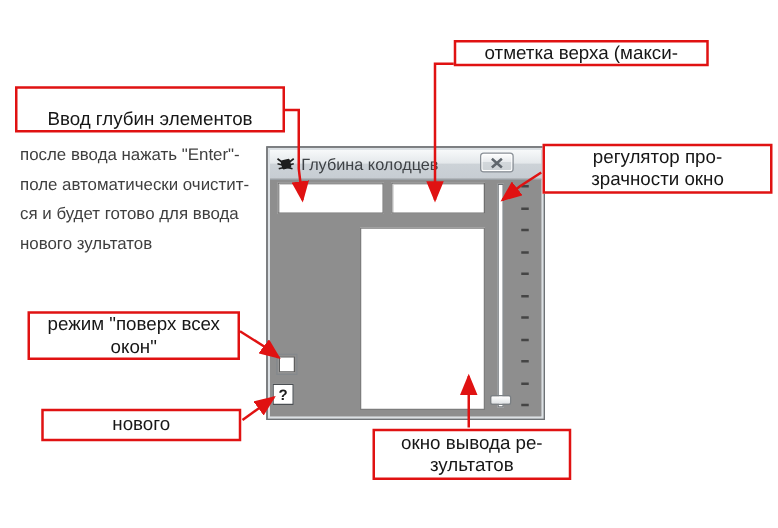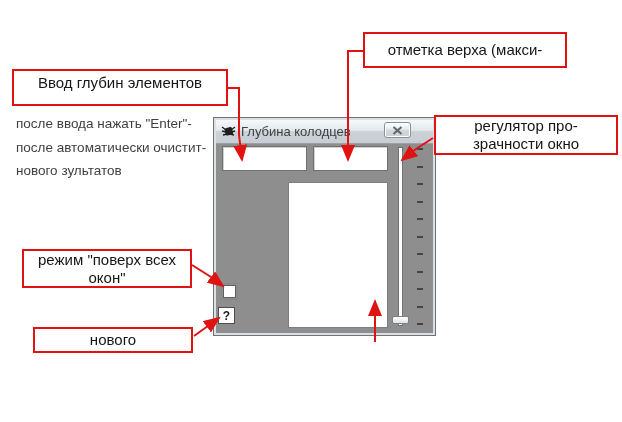--- a/index.html
+++ b/index.html
@@ -3,21 +3,21 @@
 <meta charset="utf-8">
 <style>
   html,body{margin:0;padding:0;background:#ffffff;}
   #canvas{position:relative;width:622px;height:422px;background:#ffffff;overflow:hidden;
           font-family:"Liberation Sans",sans-serif;}
 
   
   .callout{position:absolute;box-sizing:border-box;border:2px solid #e01212;background:#ffffff;
            color:#161616;font-size:15px;line-height:18px;text-align:center;
            display:flex;flex-direction:column;justify-content:center;z-index:10;}
-  .callout.top-align{justify-content:flex-start;padding-top:3px;}
+  .callout.top-align{justify-content:flex-start;padding-top:16px;}
   .note{position:absolute;left:16px;top:112px;width:210px;z-index:10;
         font-size:13.5px;line-height:23.5px;color:#3f3f3f;text-align:left;}
 
   
   .window{position:absolute;left:213px;top:117px;width:221px;height:217px;
           border:1px solid #6e7276;background:#8e8e8e;
           box-shadow:inset 0 0 0 2px #dbe0e4;z-index:1;}
   .win-body{position:absolute;left:2px;top:25px;right:2px;bottom:2px;background:#8e8e8e;}
   .titlebar{position:absolute;left:2px;top:2px;right:2px;height:23px;
             background:linear-gradient(#f7f9fa,#e4e8eb 45%,#ccd2d7 50%,#c7cdd3);
@@ -109,42 +109,47 @@
         <span class="tick"></span>
     </div>
   </div>
 
   <div class="callout top-align" style="left:12px;top:69px;width:216px;height:37px;">
     <span>Ввод глубин элементов</span>
   </div>
 
   <div class="note">
     <div>после ввода нажать "Enter"-</div>
-    <div>после автоматически очистит-</div>
+    <div>поле автоматически очистит-</div>
+    <div>ся и будет готово для ввода</div>
     <div>нового зультатов</div>
   </div>
 
-  <div class="callout" style="left:363px;top:32px;width:204px;height:36px;">
+  <div class="callout" style="left:363px;top:32px;width:204px;height:21px;">
     <span>отметка верха (макси-</span>
   </div>
 
   <div class="callout" style="left:434px;top:115px;width:184px;height:40px;">
     <span>регулятор про-</span>
     <span>зрачности окно</span>
   </div>
 
   <div class="callout" style="left:22px;top:249px;width:170px;height:39px;">
     <span>режим "поверх всех</span>
     <span>окон"</span>
   </div>
 
   <div class="callout" style="left:33px;top:327px;width:160px;height:26px;">
     <span>нового</span>
   </div>
 
+  <div class="callout" style="left:298px;top:343px;width:159px;height:41px;">
+    <span>окно вывода ре-</span>
+    <span>зультатов</span>
+  </div>
 
   <svg id="overlay">
     <defs>
       <marker id="arr" markerWidth="9" markerHeight="7" refX="7.5" refY="3.5" orient="auto">
         <path d="M0,0 L8.5,3.5 L0,7 Z" fill="#e01212"></path>
       </marker>
     </defs>
     <g stroke="#e01212" stroke-width="2" fill="none">
       <polyline points="228,88 239,88 239,135 242,160" marker-end="url(#arr)"></polyline>
       <polyline points="363,51 348,51 348,160" marker-end="url(#arr)"></polyline>

